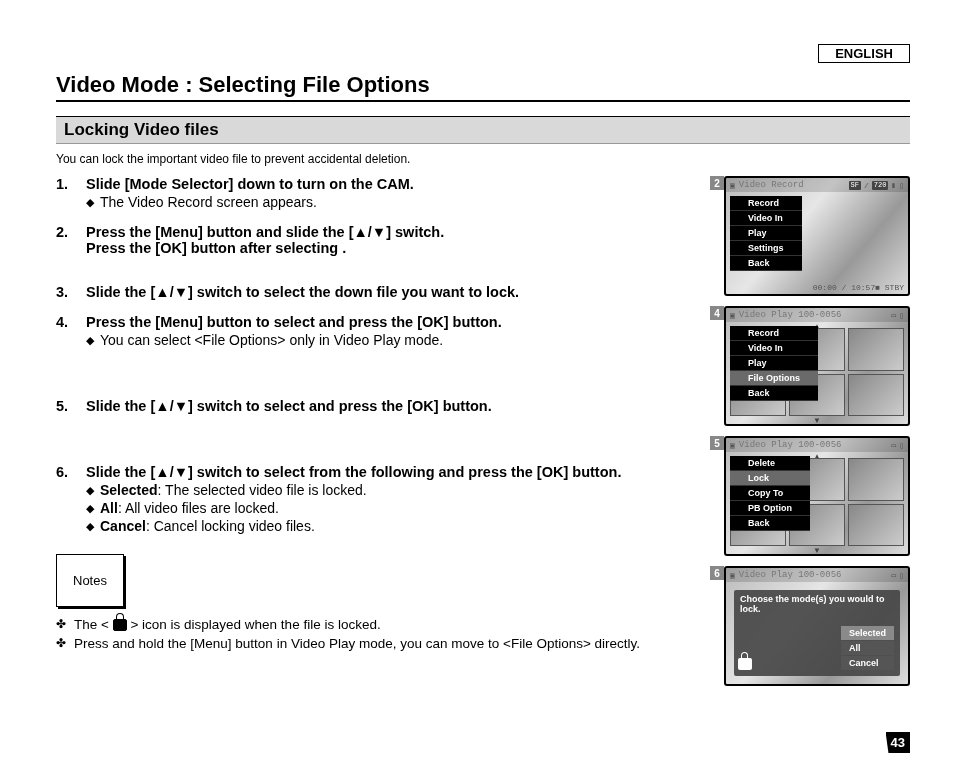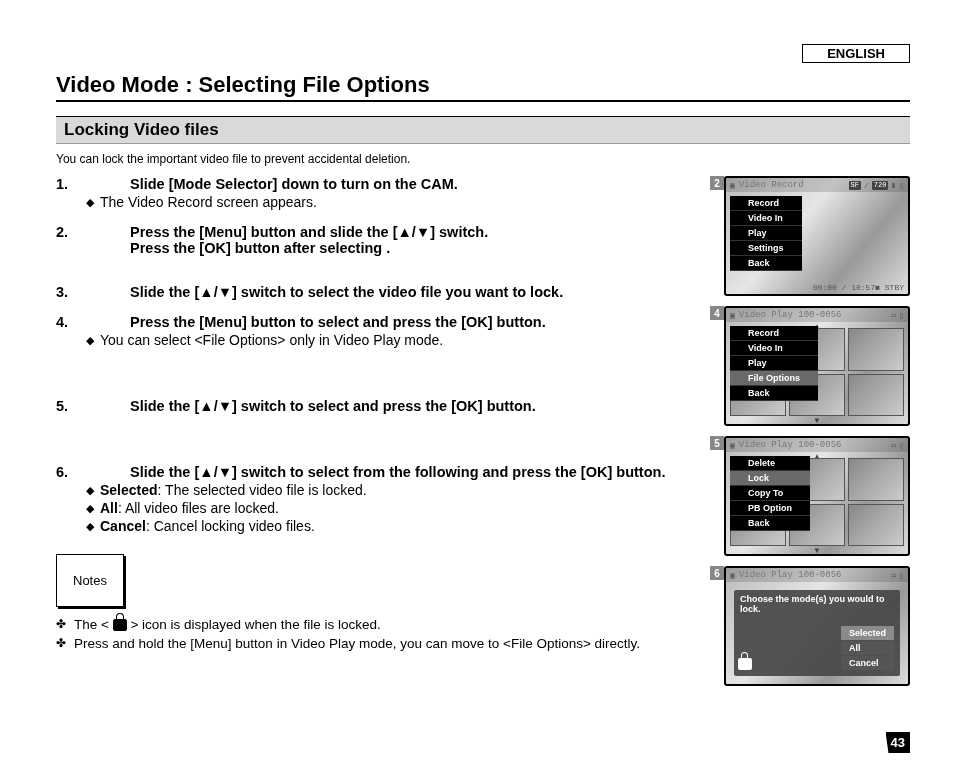--- a/index.html
+++ b/index.html
@@ -10,21 +10,21 @@
     width: 954px;
     height: 779px;
     position: relative;
     padding: 50px 44px 30px 56px;
     font-size: 14px;
   }
   .lang-box {
     position: absolute;
     top: 44px; right: 44px;
     border: 1.5px solid #000;
-    padding: 1px 24px;
+    padding: 1px 16px;
     font-weight: bold;
     font-size: 13px;
   }
   .page-title {
     font-size: 22px;
     font-weight: bold;
     border-bottom: 2px solid #000;
     padding-bottom: 2px;
     margin-top: 22px;
   }
@@ -47,21 +47,21 @@
     position: relative;
     padding-left: 30px;
     margin-bottom: 14px;
     font-size: 14.5px;
   }
   ol.steps > li::before {
     content: counter(step) ".";
     position: absolute; left: 0; top: 0;
     font-weight: bold;
   }
-  ol.steps .head { font-weight: bold; margin-left: 44px; }
+  ol.steps .head { font-weight: bold; }
   ol.steps .sub { font-weight: normal; padding-left: 14px; position: relative; font-size: 14px; margin-top: 2px;}
   ol.steps .sub::before { content: "◆"; position: absolute; left: 0; font-size: 11px; top: 2px;}
   .notes-box {
     display: inline-block;
     border: 1.5px solid #000;
     box-shadow: 2px 2px 0 #000;
     padding: 18px 16px;
     font-size: 13px;
     margin-top: 6px;
   }
@@ -180,21 +180,21 @@
   <div class="steps-col">
     <ol class="steps" id="steps-list">
         <li>
           <div class="head">Slide [Mode Selector] down to turn on the CAM.</div>
           <div class="sub">The Video Record screen appears.</div>
         </li>
         <li style="margin-bottom: 28px;">
           <div class="head">Press the [Menu] button and slide the [▲/▼] switch.<br>Press the [OK] button after selecting <play>.</play></div>
         </li>
         <li>
-          <div class="head">Slide the [▲/▼] switch to select the video file you want to lock.</div>
+          <div class="head">Slide the [▲/▼] switch to select the down file you want to lock.</div>
         </li>
         <li style="margin-bottom: 50px;">
           <div class="head">Press the [Menu] button to select <file options=""> and press the [OK] button.</file></div>
           <div class="sub">You can select &lt;File Options&gt; only in Video Play mode.</div>
         </li>
         <li style="margin-bottom: 50px;">
           <div class="head">Slide the [▲/▼] switch to select <lock> and press the [OK] button.</lock></div>
         </li>
         <li>
           <div class="head">Slide the [▲/▼] switch to select from the following and press the [OK] button.</div>

